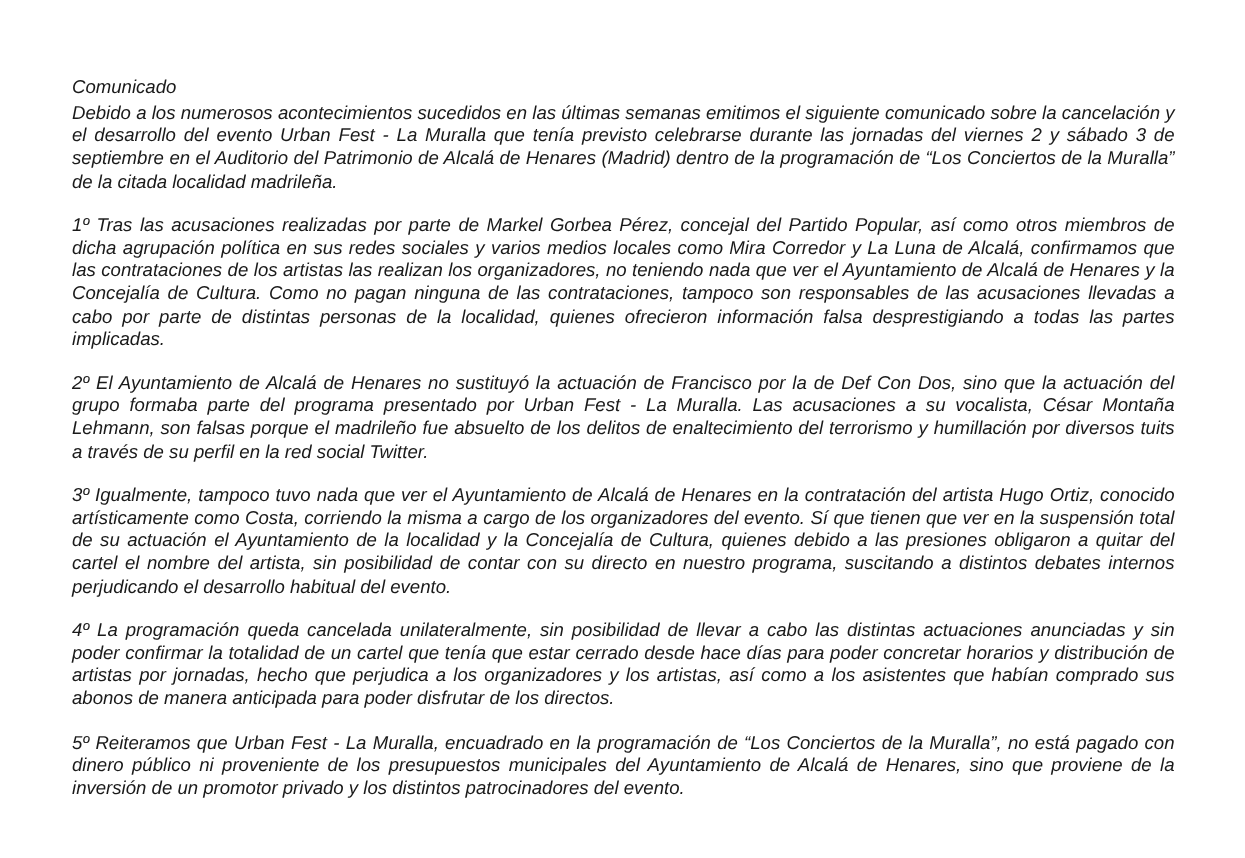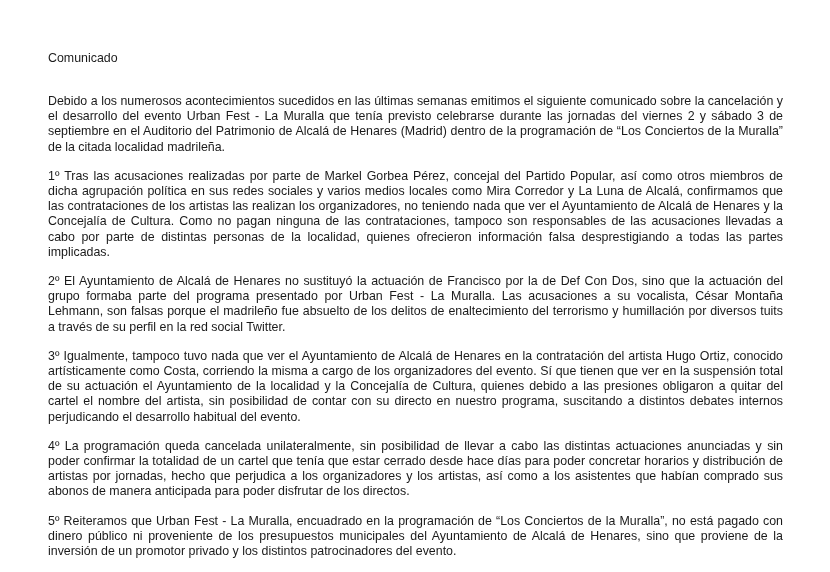--- a/index.html
+++ b/index.html
@@ -17,27 +17,29 @@
   }
   .page {
     position: absolute;
     left: 48px;
     top: 51px;
     width: 735px;
   }
   .title {
     font-size: 12.4px;
     line-height: 15px;
-    margin: 0 0 28px 0;
+    margin: 0 0 2px 0;
+    font-style: italic;
   }
   .para {
     font-size: 12.4px;
     line-height: 15.2px;
     text-align: justify;
     margin: 0 0 14px 0;
+    font-style: italic;
   }
 </style>
 </head>
 <body>
 
 <div class="page">
   <p class="title">Comunicado</p>
   <p class="para">Debido a los numerosos acontecimientos sucedidos en las últimas semanas emitimos el siguiente comunicado sobre la cancelación y el desarrollo del evento Urban Fest - La Muralla que tenía previsto celebrarse durante las jornadas del viernes 2 y sábado 3 de septiembre en el Auditorio del Patrimonio de Alcalá de Henares (Madrid) dentro de la programación de “Los Conciertos de la Muralla” de la citada localidad madrileña.</p>
   <p class="para">1º Tras las acusaciones realizadas por parte de Markel Gorbea Pérez, concejal del Partido Popular, así como otros miembros de dicha agrupación política en sus redes sociales y varios medios locales como Mira Corredor y La Luna de Alcalá, confirmamos que las contrataciones de los artistas las realizan los organizadores, no teniendo nada que ver el Ayuntamiento de Alcalá de Henares y la Concejalía de Cultura. Como no pagan ninguna de las contrataciones, tampoco son responsables de las acusaciones llevadas a cabo por parte de distintas personas de la localidad, quienes ofrecieron información falsa desprestigiando a todas las partes implicadas.</p>
   <p class="para">2º El Ayuntamiento de Alcalá de Henares no sustituyó la actuación de Francisco por la de Def Con Dos, sino que la actuación del grupo formaba parte del programa presentado por Urban Fest - La Muralla. Las acusaciones a su vocalista, César Montaña Lehmann, son falsas porque el madrileño fue absuelto de los delitos de enaltecimiento del terrorismo y humillación por diversos tuits a través de su perfil en la red social Twitter.</p>

